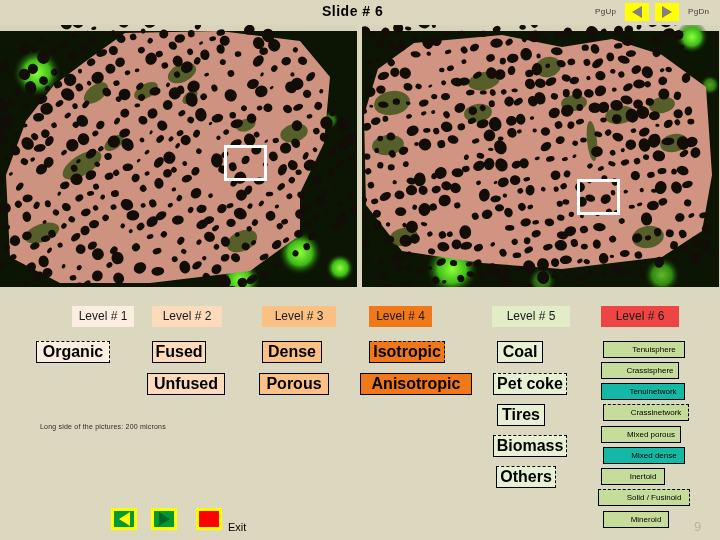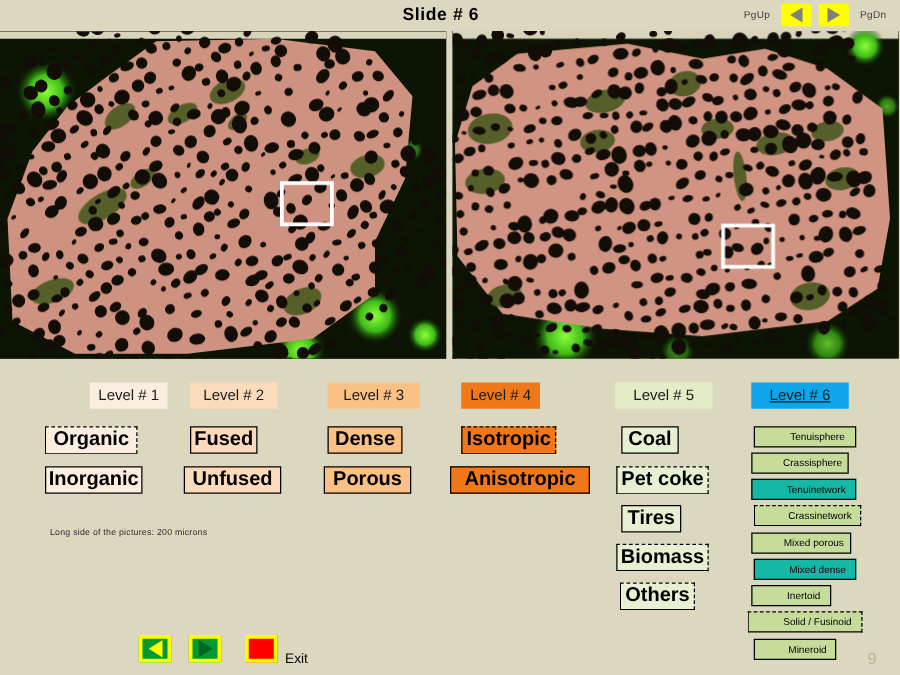--- a/index.html
+++ b/index.html
@@ -1372,24 +1372,23 @@
       </g>
     </svg>
     <div class="roi-box" style="left:215px; top:154px; width:37px; height:30px;"></div>
   </div>
 
   <div class="level-header" style="left: 34px; top: 306px; width: 62px; background: rgb(251, 238, 224); margin-left: 38px;">Level # 1</div>
   <div class="level-header" style="left: 152px; top: 306px; width: 70px; background: rgb(251, 219, 187);">Level # 2</div>
   <div class="level-header" style="left: 262px; top: 306px; width: 74px; background: rgb(251, 193, 132);">Level # 3</div>
   <div class="level-header" style="left: 369px; top: 306px; width: 63px; background: rgb(240, 120, 24);">Level # 4</div>
   <div class="level-header" style="left: 492px; top: 306px; width: 78px; background: rgb(226, 237, 200);">Level # 5</div>
-  <div class="level-header" style="left: 601px; top: 306px; width: 78px; background: #0ea5e9; text-decoration: underline;">Level # 6</div>
+  <div class="level-header" style="left: 601px; top: 306px; width: 78px; background: #ef4444;">Level # 6</div>
 
   <div class="node big shadowed" style="left: 36px; top: 341px; width: 74px; background: rgb(251, 238, 224);">Organic</div>
-  <div class="node big" style="left: 36px; top: 373px; width: 78px; background: rgb(251, 238, 224);">Inorganic</div>
 
   <div class="node big" style="left: 152px; top: 341px; width: 54px; background: rgb(251, 219, 187);">Fused</div>
   <div class="node big" style="left: 147px; top: 373px; width: 78px; background: rgb(251, 219, 187);">Unfused</div>
 
   <div class="node big" style="left: 262px; top: 341px; width: 60px; background: rgb(251, 193, 132);">Dense</div>
   <div class="node big" style="left: 259px; top: 373px; width: 70px; background: rgb(251, 193, 132);">Porous</div>
 
   <div class="node big shadowed" style="left: 369px; top: 341px; width: 76px; background: rgb(240, 120, 24);">Isotropic</div>
   <div class="node big" style="left: 360px; top: 373px; width: 112px; background: rgb(240, 120, 24);">Anisotropic</div>
 

